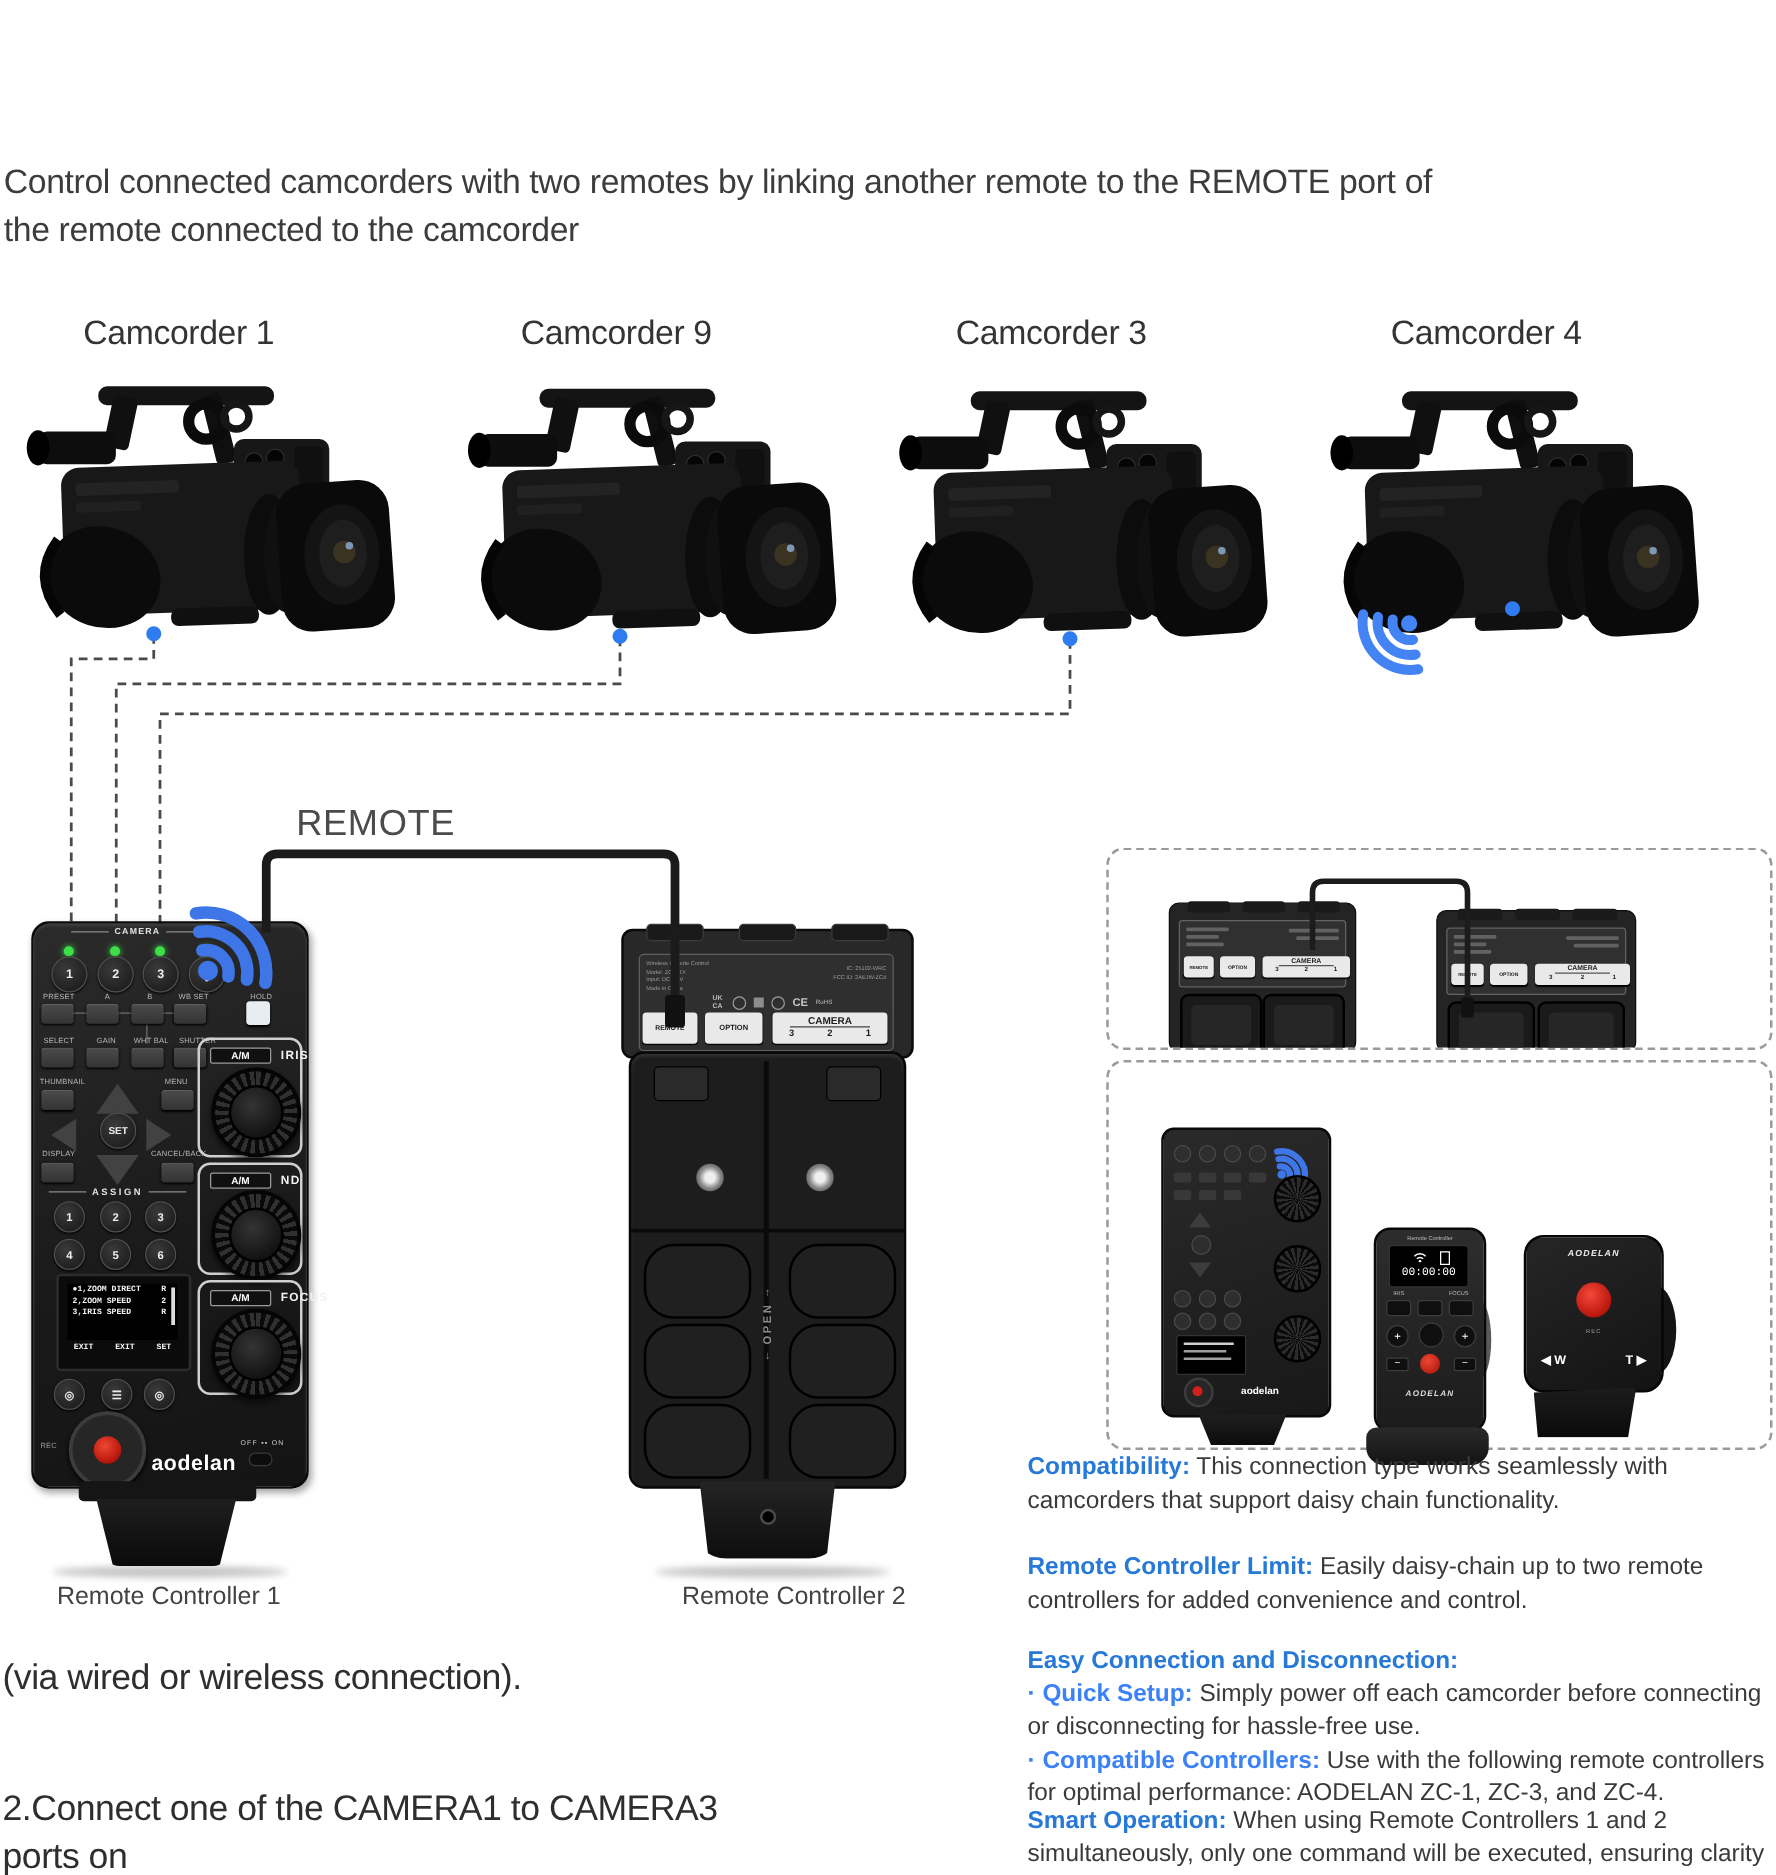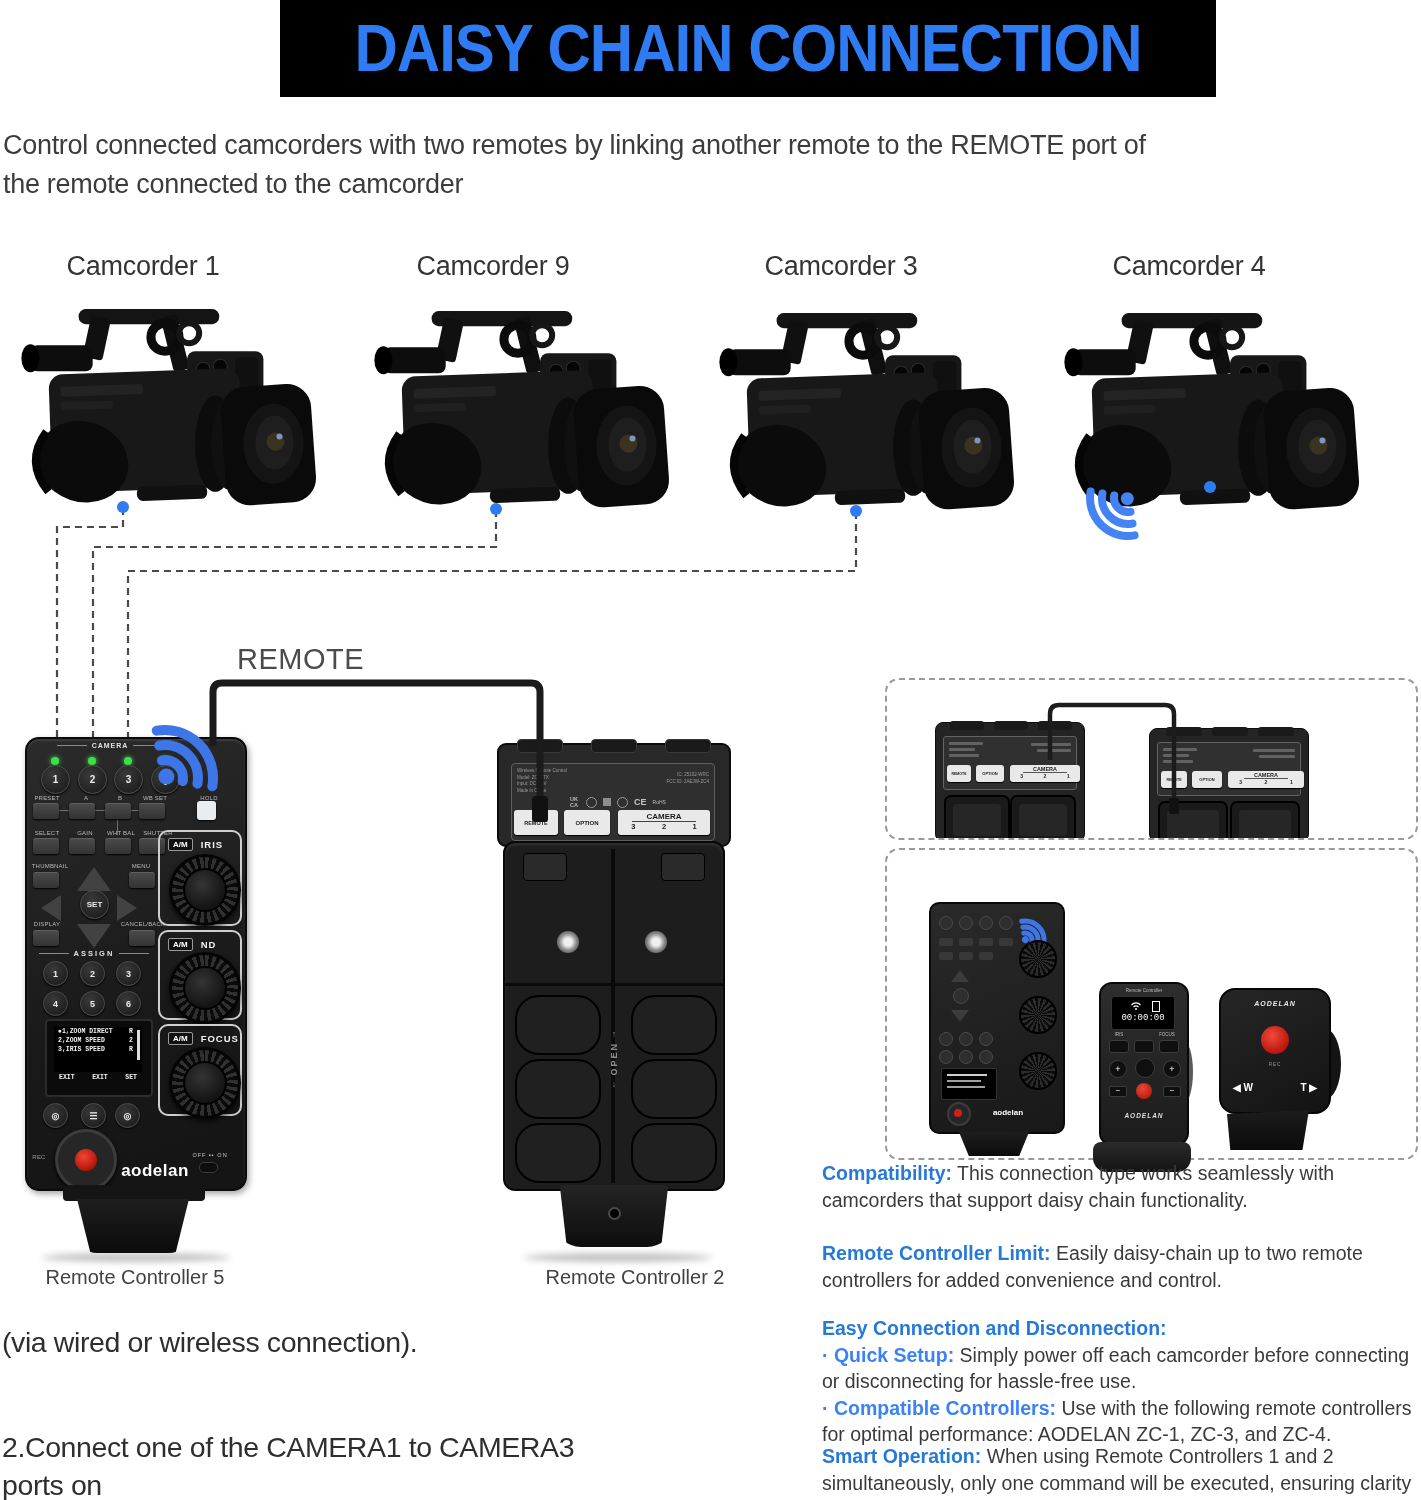--- a/index.html
+++ b/index.html
@@ -30,21 +30,21 @@
            color:#ececec;font-weight:bold;}
   .hairline{background:#6e6e6e;}
   .seclbl{display:flex;align-items:center;justify-content:center;gap:5px;color:#e0e0e0;font-weight:bold;}
   .seclbl::before,.seclbl::after{content:"";height:1px;background:#8a8a8a;flex:0 0 30px;}
   .tri-up{width:0;height:0;border-left:17px solid transparent;border-right:17px solid transparent;border-bottom:24px solid #424242;}
   .tri-down{width:0;height:0;border-left:17px solid transparent;border-right:17px solid transparent;border-top:24px solid #424242;}
   .tri-left{width:0;height:0;border-top:13px solid transparent;border-bottom:13px solid transparent;border-right:20px solid #424242;}
   .tri-right{width:0;height:0;border-top:13px solid transparent;border-bottom:13px solid transparent;border-left:20px solid #424242;}
   .knob-frame{border:2px solid #cfcfcf;border-radius:10px;}
   .knob-hdr{display:flex;align-items:center;gap:8px;}
-  .am-chip{background:#101010;border:1px solid #9a9a9a;border-radius:2px;color:#fff;font-size:8px;font-weight:bold;padding:1px 4px;}
+  .am-chip{background:#101010;border:1px solid #9a9a9a;border-radius:2px;color:#fff;font-size:8px;font-weight:bold;padding:1px 16px;}
   .knob-name{color:#f2f2f2;font-size:9.5px;font-weight:bold;letter-spacing:1px;}
   .knob-outer{width:66px;height:66px;border-radius:50%;background:repeating-conic-gradient(#303030 0deg 7deg,#0a0a0a 7deg 14deg);
               border:3px solid #050505;box-shadow:0 3px 5px rgba(0,0,0,.6);}
   .knob-inner{position:absolute;inset:11px;border-radius:50%;background:radial-gradient(circle at 42% 36%,#343434,#131313 72%);border:2px solid #000;}
   .screen{background:#0b0b0b;border:2px solid #2c2c2c;border-radius:4px;}
   .scr-in{position:absolute;left:7px;top:6px;width:88px;height:45px;background:#000;}
   .scr-line{display:flex;justify-content:space-between;color:#f2f2f2;font-family:"Liberation Mono",monospace;
             font-weight:bold;font-size:6.5px;line-height:9px;padding:0 9px 0 4px;white-space:nowrap;}
   .scr-soft{position:absolute;left:7px;top:53px;width:88px;display:flex;justify-content:space-between;
             color:#f2f2f2;font-family:"Liberation Mono",monospace;font-weight:bold;font-size:6.5px;padding:0 5px;box-sizing:border-box;}
@@ -118,23 +118,20 @@
     </g>
 
     <g transform="translate(1128,498) rotate(135)" stroke="#4383f3" stroke-width="8" fill="none" stroke-linecap="round">
       <path d="M 8,-11.5 A 14 14 0 0 1 8,11.5"></path>
       <path d="M 14.9,-21.3 A 26 26 0 0 1 14.9,21.3"></path>
       <path d="M 21.8,-31.1 A 38 38 0 0 1 21.8,31.1"></path>
       <circle cx="1" cy="0" r="6.5" fill="#4383f3" stroke="none"></circle>
     </g>
   </svg>
 
-  <div class="abs hdr">
-    <div class="hdr-title">DAISY CHAIN CONNECTION</div>
-  </div>
 
   <div class="abs intro">
     <div>Control connected camcorders with two remotes by linking another remote to the REMOTE port of</div>
     <div>the remote connected to the camcorder</div>
   </div>
 
   <div class="abs cam-label" style="left:38px">Camcorder 1</div>
   <div class="abs cam-label" style="left:388px">Camcorder 9</div>
   <div class="abs cam-label" style="left:736px">Camcorder 3</div>
   <div class="abs cam-label" style="left:1084px">Camcorder 4</div>
@@ -379,21 +376,21 @@
         <span>↓</span>
       </div>
     </div>
 
     <div class="abs" style="left:58px;top:448px;width:118px;height:62px;background:linear-gradient(#242424,#0d0d0d);border-radius:10px 10px 26px 26px;clip-path:polygon(4% 0,96% 0,90% 100%,10% 100%)"></div>
     <div class="abs" style="left:111px;top:470px;width:9px;height:9px;border-radius:50%;background:#000;border:2px solid #4a4a4a"></div>
   </div>
 
   <div class="abs shadow" style="left:42px;top:1253px;width:188px"></div>
   <div class="abs shadow" style="left:524px;top:1253px;width:188px"></div>
-  <div class="abs caption" style="left:25px;width:220px">Remote Controller 5</div>
+  <div class="abs caption" style="left:25px;width:220px">Remote Controller 1</div>
   <div class="abs caption" style="left:520px;width:230px">Remote Controller 2</div>
 
   <div class="abs dashed-box" style="left:885px;top:678px;width:529px;height:158px;overflow:hidden">
 
     <div class="abs mp" style="left:48px;top:42px;width:148px;height:118px">
       <span class="abs" style="left:14px;top:-2px;width:34px;height:9px;background:#1a1a1a;border-radius:3px"></span>
       <span class="abs" style="left:58px;top:-2px;width:34px;height:9px;background:#1a1a1a;border-radius:3px"></span>
       <span class="abs" style="left:102px;top:-2px;width:34px;height:9px;background:#1a1a1a;border-radius:3px"></span>
       <div class="mp-plate">
         <span class="mp-bar" style="left:5px;top:5px;width:34px"></span>

